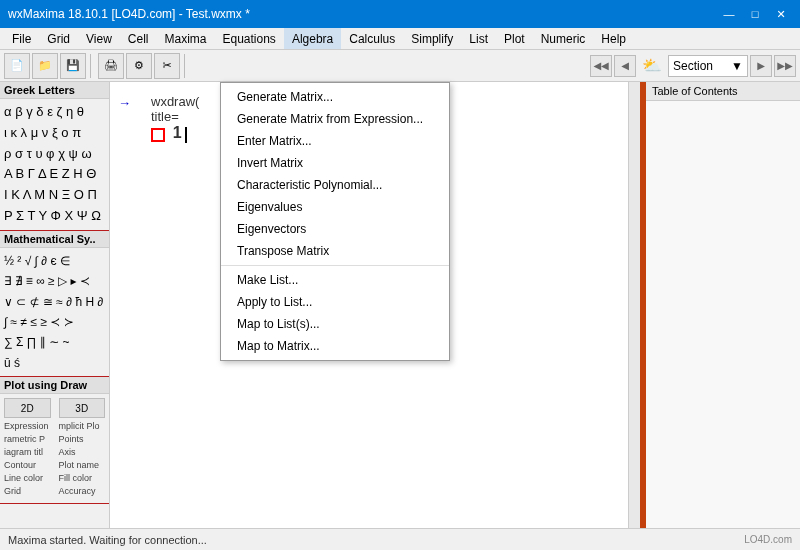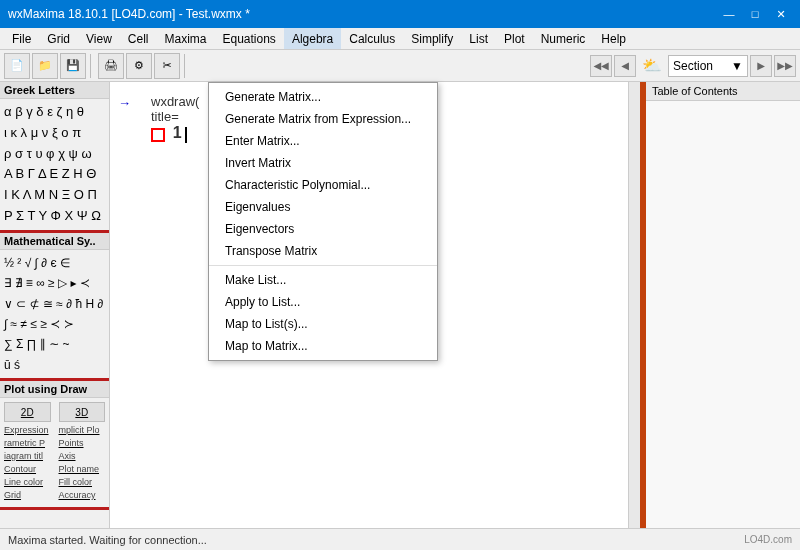--- a/index.html
+++ b/index.html
@@ -122,21 +122,21 @@
 
     
     .left-panel {
       width: 110px;
       background: #f0f0f0;
       border-right: 1px solid #ccc;
       overflow: hidden;
       flex-shrink: 0;
     }
     .panel-section {
-      border-bottom: 3px solid #b91c1c;
+      border-bottom: 1px solid #b91c1c;
     }
     .panel-title {
       background: #e0e0e0;
       padding: 2px 4px;
       font-size: 11px;
       font-weight: 600;
       border-bottom: 1px solid #ccc;
     }
     .greek-letters {
       padding: 3px 4px;
@@ -148,21 +148,20 @@
       line-height: 1.6;
       font-size: 13px;
     }
     .plot-section {
       padding: 4px;
     }
     .plot-row {
       display: flex;
       gap: 8px;
       margin-bottom: 3px;
-      text-decoration: underline;
     }
     .plot-btn {
       flex: 1;
       height: 20px;
       background: #e0e0e0;
       border: 1px solid #bbb;
       cursor: pointer;
       font-size: 10px;
       display: flex;
       align-items: center;
@@ -214,21 +213,21 @@
       background: #e8e8e8;
       padding: 3px 6px;
       font-size: 11px;
       border-bottom: 1px solid #ccc;
     }
 
     
     .dropdown-menu {
       position: absolute;
       top: 82px;
-      left: 208px;
+      left: 220px;
       background: white;
       border: 1px solid #999;
       box-shadow: 2px 2px 6px rgba(0,0,0,0.25);
       z-index: 100;
       min-width: 230px;
       padding: 3px 0;
     }
     .dropdown-item {
       padding: 4px 16px;
       cursor: pointer;

